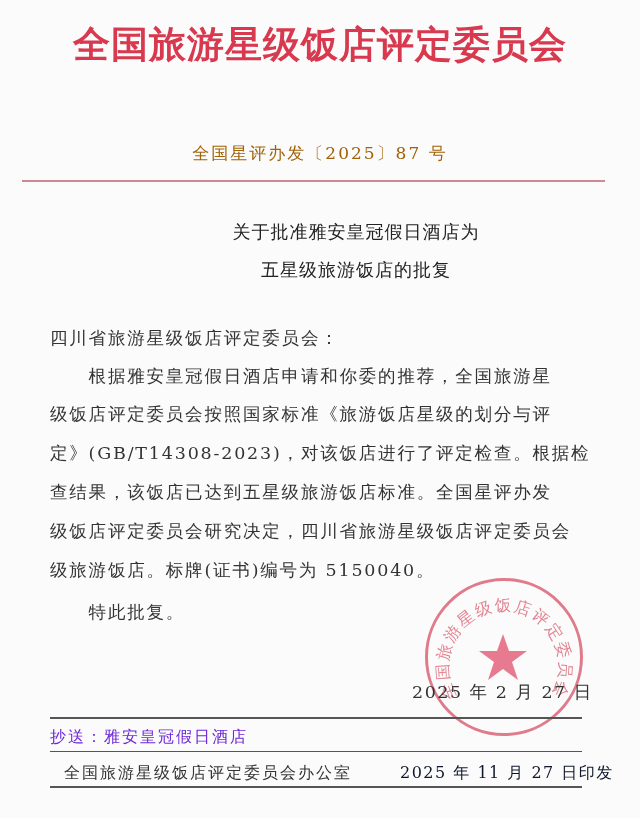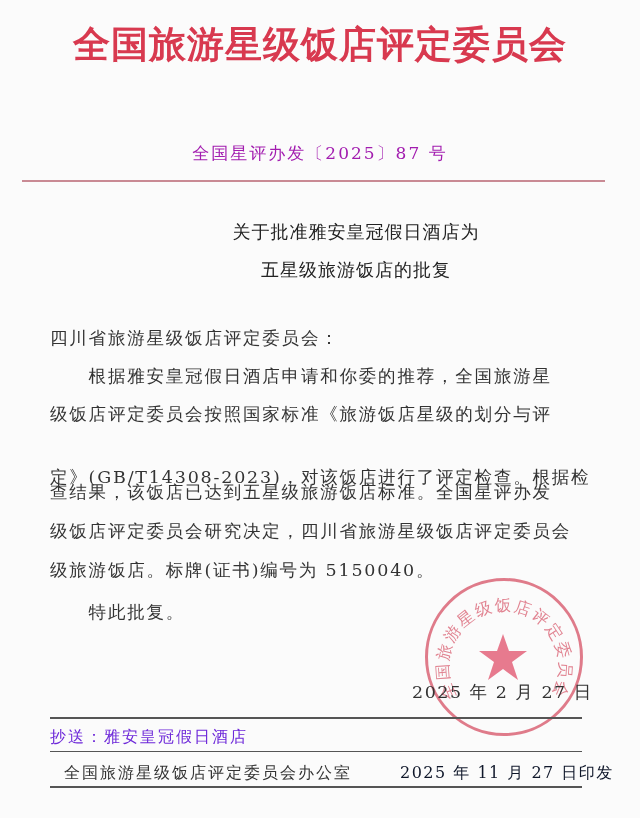--- a/index.html
+++ b/index.html
@@ -11,21 +11,21 @@
     color: #2b2b2b;
   }
   .abs { position: absolute; }
   .masthead {
     left: 0; width: 640px; top: 20px; text-align: center;
     font-family: "DejaVu Serif", serif; font-weight: bold;
     font-size: 37px; letter-spacing: 1px; color: #d8394f;
   }
   .docno {
     left: 0; width: 640px; top: 142px; text-align: center;
-    font-size: 17px; letter-spacing: 2px; color: #a21caf;
+    font-size: 17px; letter-spacing: 2px; color: #a16207;
   }
   .red-rule { left: 22px; width: 583px; top: 180px; height: 2px; background: #c98a94; }
   .title {
     left: 0; width: 640px; text-align: center;
     font-family: "DejaVu Sans", sans-serif; font-size: 18px; color: #222; letter-spacing: 1px; padding-left: 36px;
   }
   .title.l1 { top: 220px; }
   .title.l2 { top: 258px; }
   .body-line {
     left: 50px; font-size: 17.5px; letter-spacing: 1.8px; color: #333; white-space: nowrap;
@@ -51,21 +51,21 @@
 <div class="abs masthead">全国旅游星级饭店评定委员会</div>
 <div class="abs docno">全国星评办发〔2025〕87 号</div>
 <div class="abs red-rule"></div>
 
 <div class="abs title l1">关于批准雅安皇冠假日酒店为</div>
 <div class="abs title l2">五星级旅游饭店的批复</div>
 
 <div class="abs body-line" style="top:326px">四川省旅游星级饭店评定委员会：</div>
 <div class="abs body-line" style="top:364px">　　根据雅安皇冠假日酒店申请和你委的推荐，全国旅游星</div>
 <div class="abs body-line" style="top:402px">级饭店评定委员会按照国家标准《旅游饭店星级的划分与评</div>
-<div class="abs body-line" style="top:465px">定》(GB/T14308-2023)，对该饭店进行了评定检查。根据检</div>
+<div class="abs body-line" style="top:441px">定》(GB/T14308-2023)，对该饭店进行了评定检查。根据检</div>
 <div class="abs body-line" style="top:480px">查结果，该饭店已达到五星级旅游饭店标准。全国星评办发</div>
 <div class="abs body-line" style="top:519px">级饭店评定委员会研究决定，四川省旅游星级饭店评定委员会</div>
 <div class="abs body-line" style="top:558px">级旅游饭店。标牌(证书)编号为 5150040。</div>
 <div class="abs body-line" style="top:600px">　　特此批复。</div>
 
 <div class="abs stamp">
   <svg class="stamp-text" viewBox="0 0 158 158">
     <defs>
       <path id="arc" d="M 30 120 A 58 58 0 1 1 128 120"></path>
     </defs>

